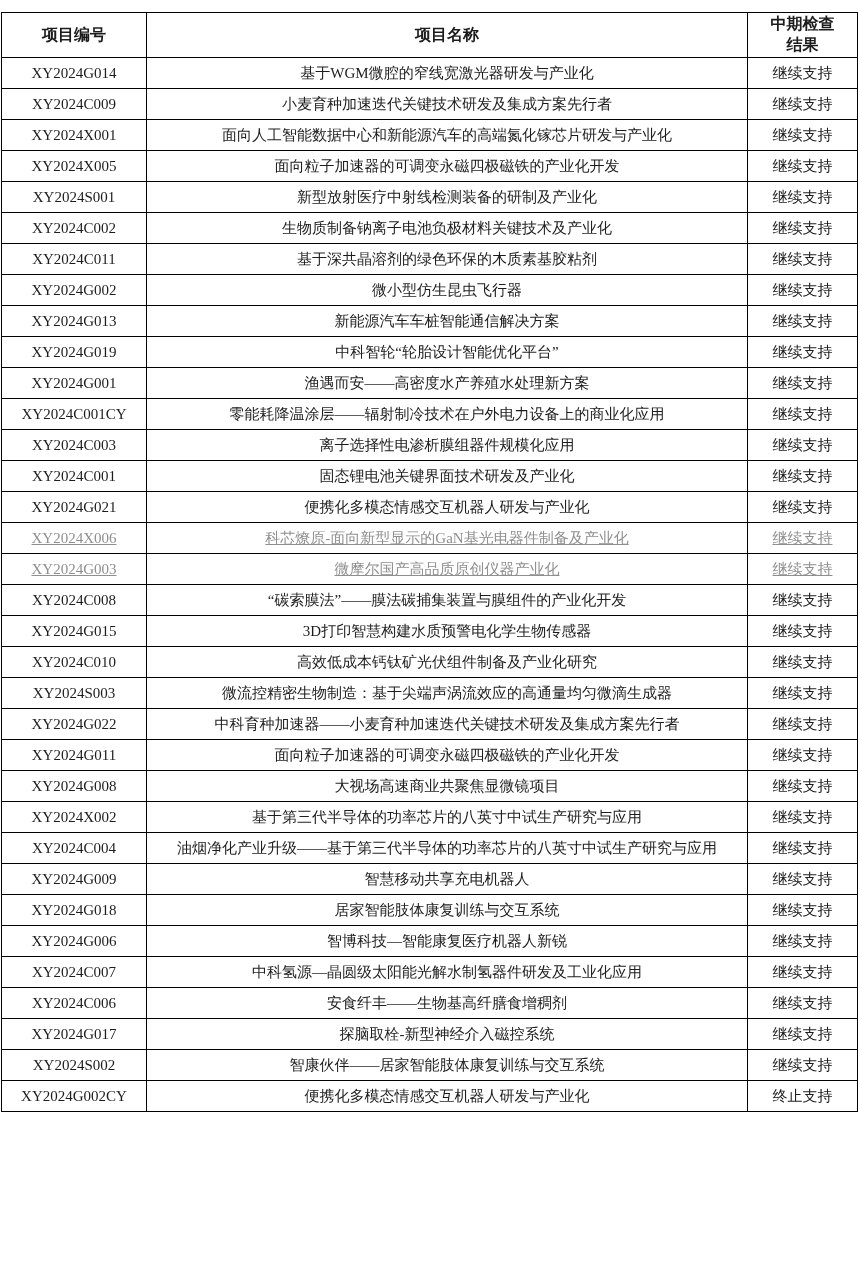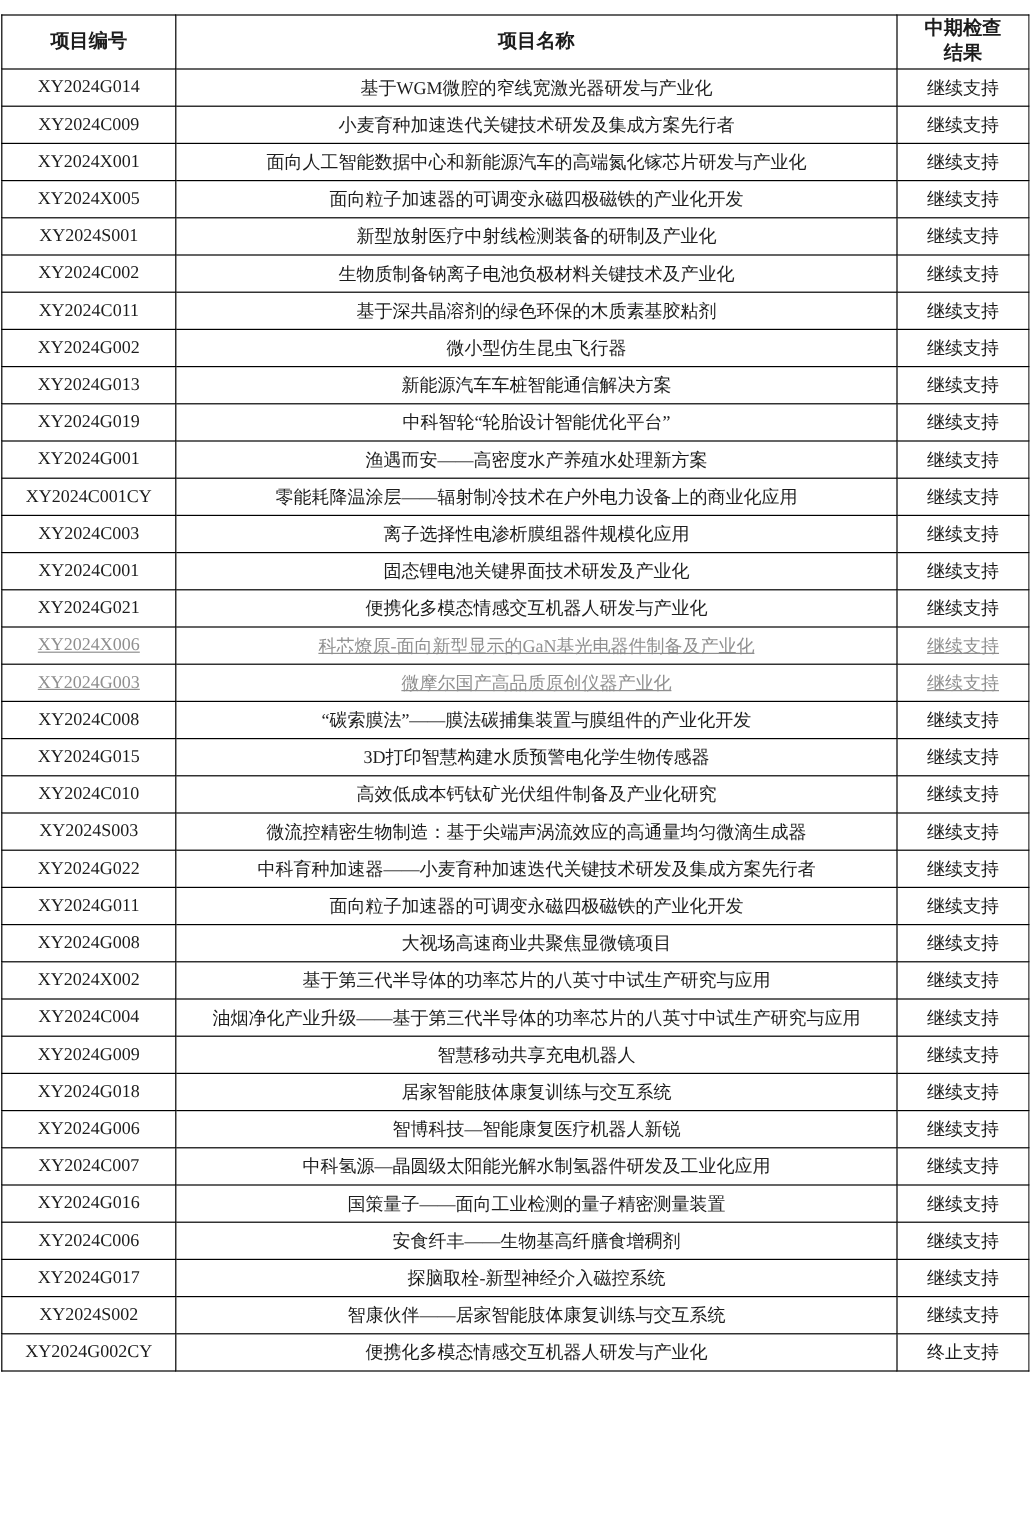--- a/index.html
+++ b/index.html
@@ -215,25 +215,20 @@
           <td>XY2024G006</td>
           <td>智博科技—智能康复医疗机器人新锐</td>
           <td>继续支持</td>
         </tr>
         <tr>
           <td>XY2024C007</td>
           <td>中科氢源—晶圆级太阳能光解水制氢器件研发及工业化应用</td>
           <td>继续支持</td>
         </tr>
         <tr>
-          <td>XY2024G016</td>
-          <td>国策量子——面向工业检测的量子精密测量装置</td>
-          <td>继续支持</td>
-        </tr>
-        <tr>
           <td>XY2024C006</td>
           <td>安食纤丰——生物基高纤膳食增稠剂</td>
           <td>继续支持</td>
         </tr>
         <tr>
           <td>XY2024G017</td>
           <td>探脑取栓-新型神经介入磁控系统</td>
           <td>继续支持</td>
         </tr>
         <tr>

